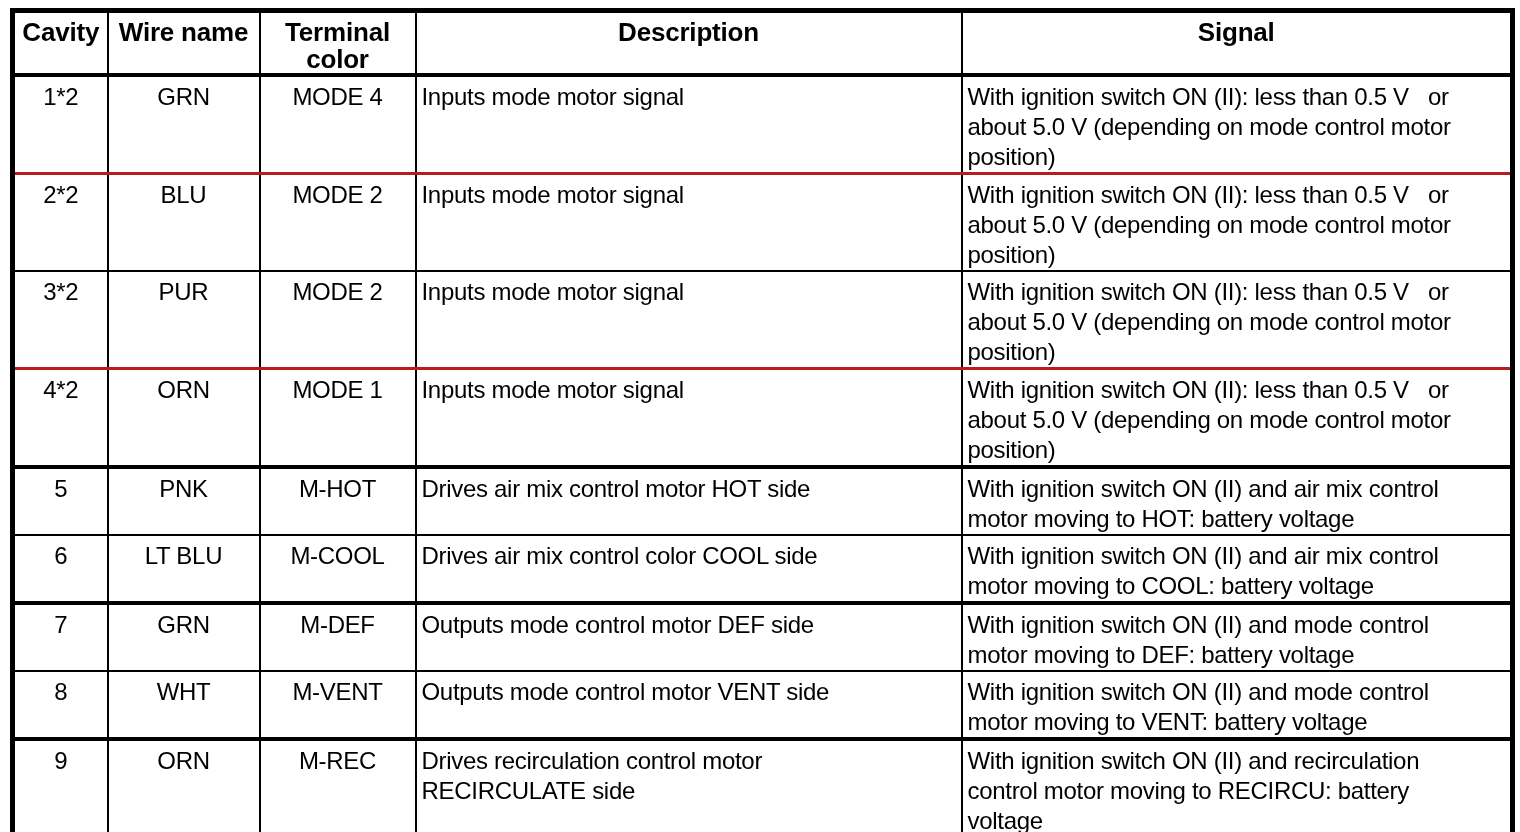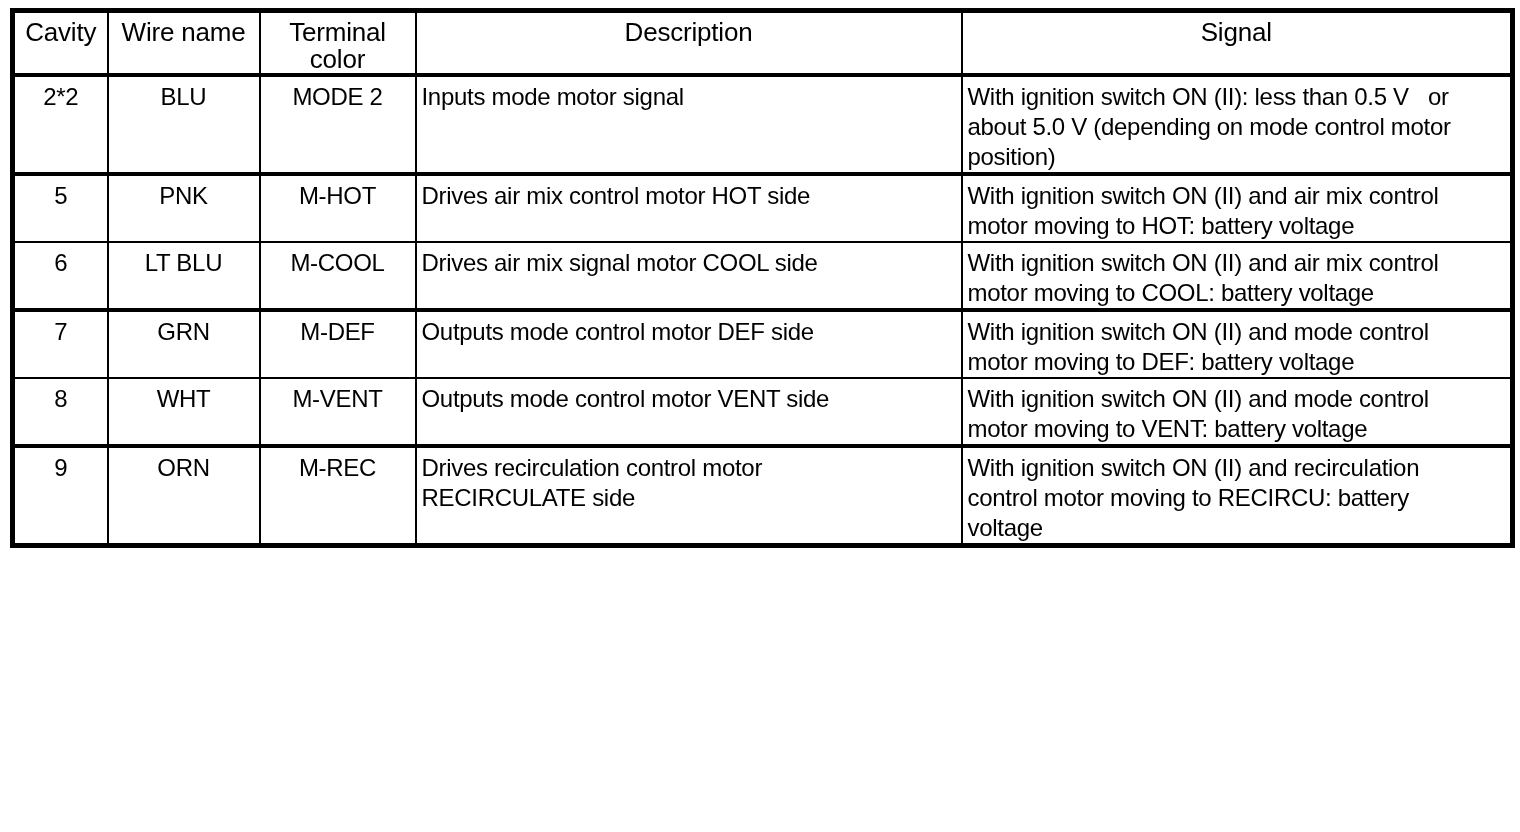--- a/index.html
+++ b/index.html
@@ -27,42 +27,42 @@
   }
   th, td {
     border: 2px solid #000000;
     vertical-align: top;
     white-space: pre-wrap;
     overflow: hidden;
   }
   th {
     font-size: 26px;
     line-height: 27px;
-    font-weight: 400;
+    font-weight: 700;
     text-align: center;
     padding: 6px 2px 0 2px;
     border-bottom: 4px solid #000000;
     letter-spacing: -0.2px;
   }
   td {
     font-size: 24px;
     line-height: 30px;
     letter-spacing: -0.3px;
     padding: 5px 4px 0 5px;
     text-align: left;
   }
   td.c {
     text-align: center;
     padding-left: 2px;
     padding-right: 2px;
   }
   thead tr   { height: 62px; }
   tr.tall    { height: 97px; }
   tr.short   { height: 66px; }
-  tr.t3 td   { border-top: 3px solid #4d7c0f; }
+  tr.t3 td   { border-top: 3px solid #b91c1c; }
   tr.t4 td   { border-top: 4px solid #000000; }
 </style>
 </head>
 <body>
 
 <div class="page">
   <table class="pinout">
     <colgroup>
       <col style="width:95px">
       <col style="width:152px">
@@ -74,42 +74,69 @@
       <tr>
         <th>Cavity</th>
         <th>Wire name</th>
         <th>Terminal
 color</th>
         <th>Description</th>
         <th>Signal</th>
       </tr>
     </thead>
     <tbody>
+      <tr class="tall">
+        <td class="c">1*2</td>
+        <td class="c">GRN</td>
+        <td class="c">MODE 4</td>
+        <td>Inputs mode motor signal</td>
+        <td>With ignition switch ON (II): less than 0.5 V   or
+about 5.0 V (depending on mode control motor
+position)</td>
+      </tr>
       <tr class="tall t3">
         <td class="c">2*2</td>
         <td class="c">BLU</td>
         <td class="c">MODE 2</td>
+        <td>Inputs mode motor signal</td>
+        <td>With ignition switch ON (II): less than 0.5 V   or
+about 5.0 V (depending on mode control motor
+position)</td>
+      </tr>
+      <tr class="tall">
+        <td class="c">3*2</td>
+        <td class="c">PUR</td>
+        <td class="c">MODE 2</td>
+        <td>Inputs mode motor signal</td>
+        <td>With ignition switch ON (II): less than 0.5 V   or
+about 5.0 V (depending on mode control motor
+position)</td>
+      </tr>
+      <tr class="tall t3">
+        <td class="c">4*2</td>
+        <td class="c">ORN</td>
+        <td class="c">MODE 1</td>
         <td>Inputs mode motor signal</td>
         <td>With ignition switch ON (II): less than 0.5 V   or
 about 5.0 V (depending on mode control motor
 position)</td>
       </tr>
       <tr class="short t4">
         <td class="c">5</td>
         <td class="c">PNK</td>
         <td class="c">M-HOT</td>
         <td>Drives air mix control motor HOT side</td>
         <td>With ignition switch ON (II) and air mix control
 motor moving to HOT: battery voltage</td>
       </tr>
       <tr class="short">
         <td class="c">6</td>
         <td class="c">LT BLU</td>
         <td class="c">M-COOL</td>
-        <td>Drives air mix signal motor COOL side</td>
+        <td>Drives air mix control color COOL side</td>
         <td>With ignition switch ON (II) and air mix control
 motor moving to COOL: battery voltage</td>
       </tr>
       <tr class="short t4">
         <td class="c">7</td>
         <td class="c">GRN</td>
         <td class="c">M-DEF</td>
         <td>Outputs mode control motor DEF side</td>
         <td>With ignition switch ON (II) and mode control
 motor moving to DEF: battery voltage</td>

